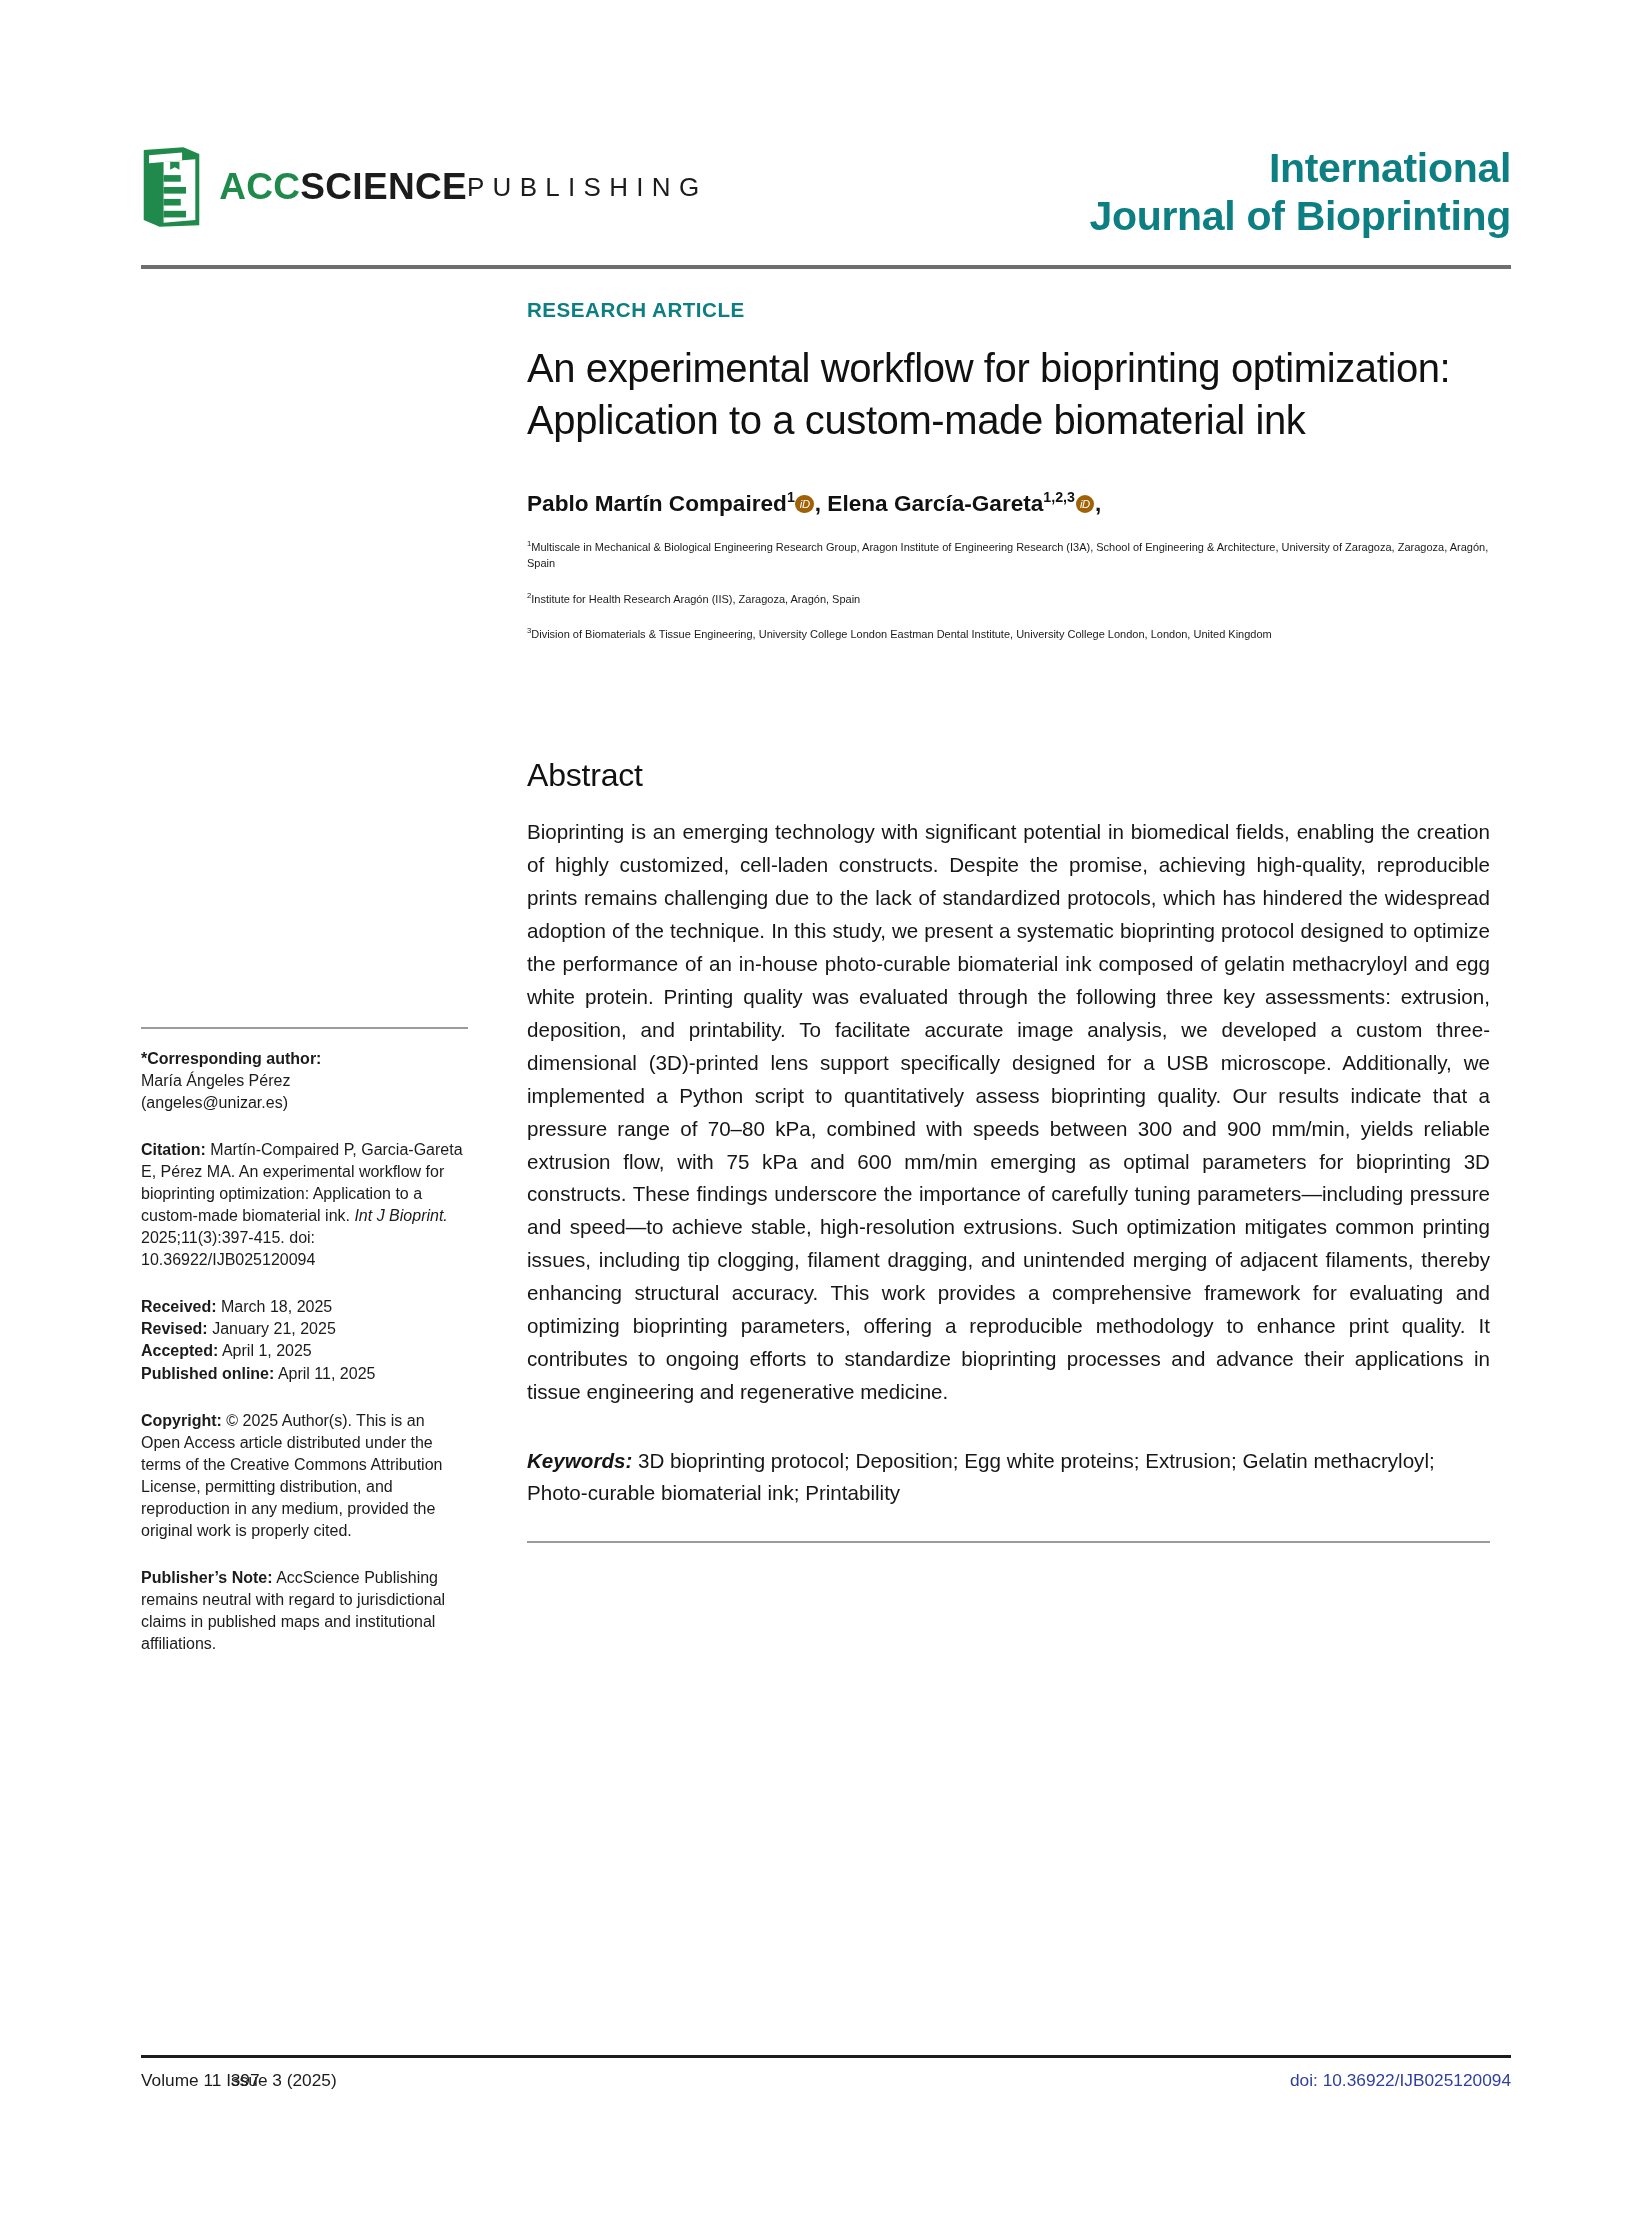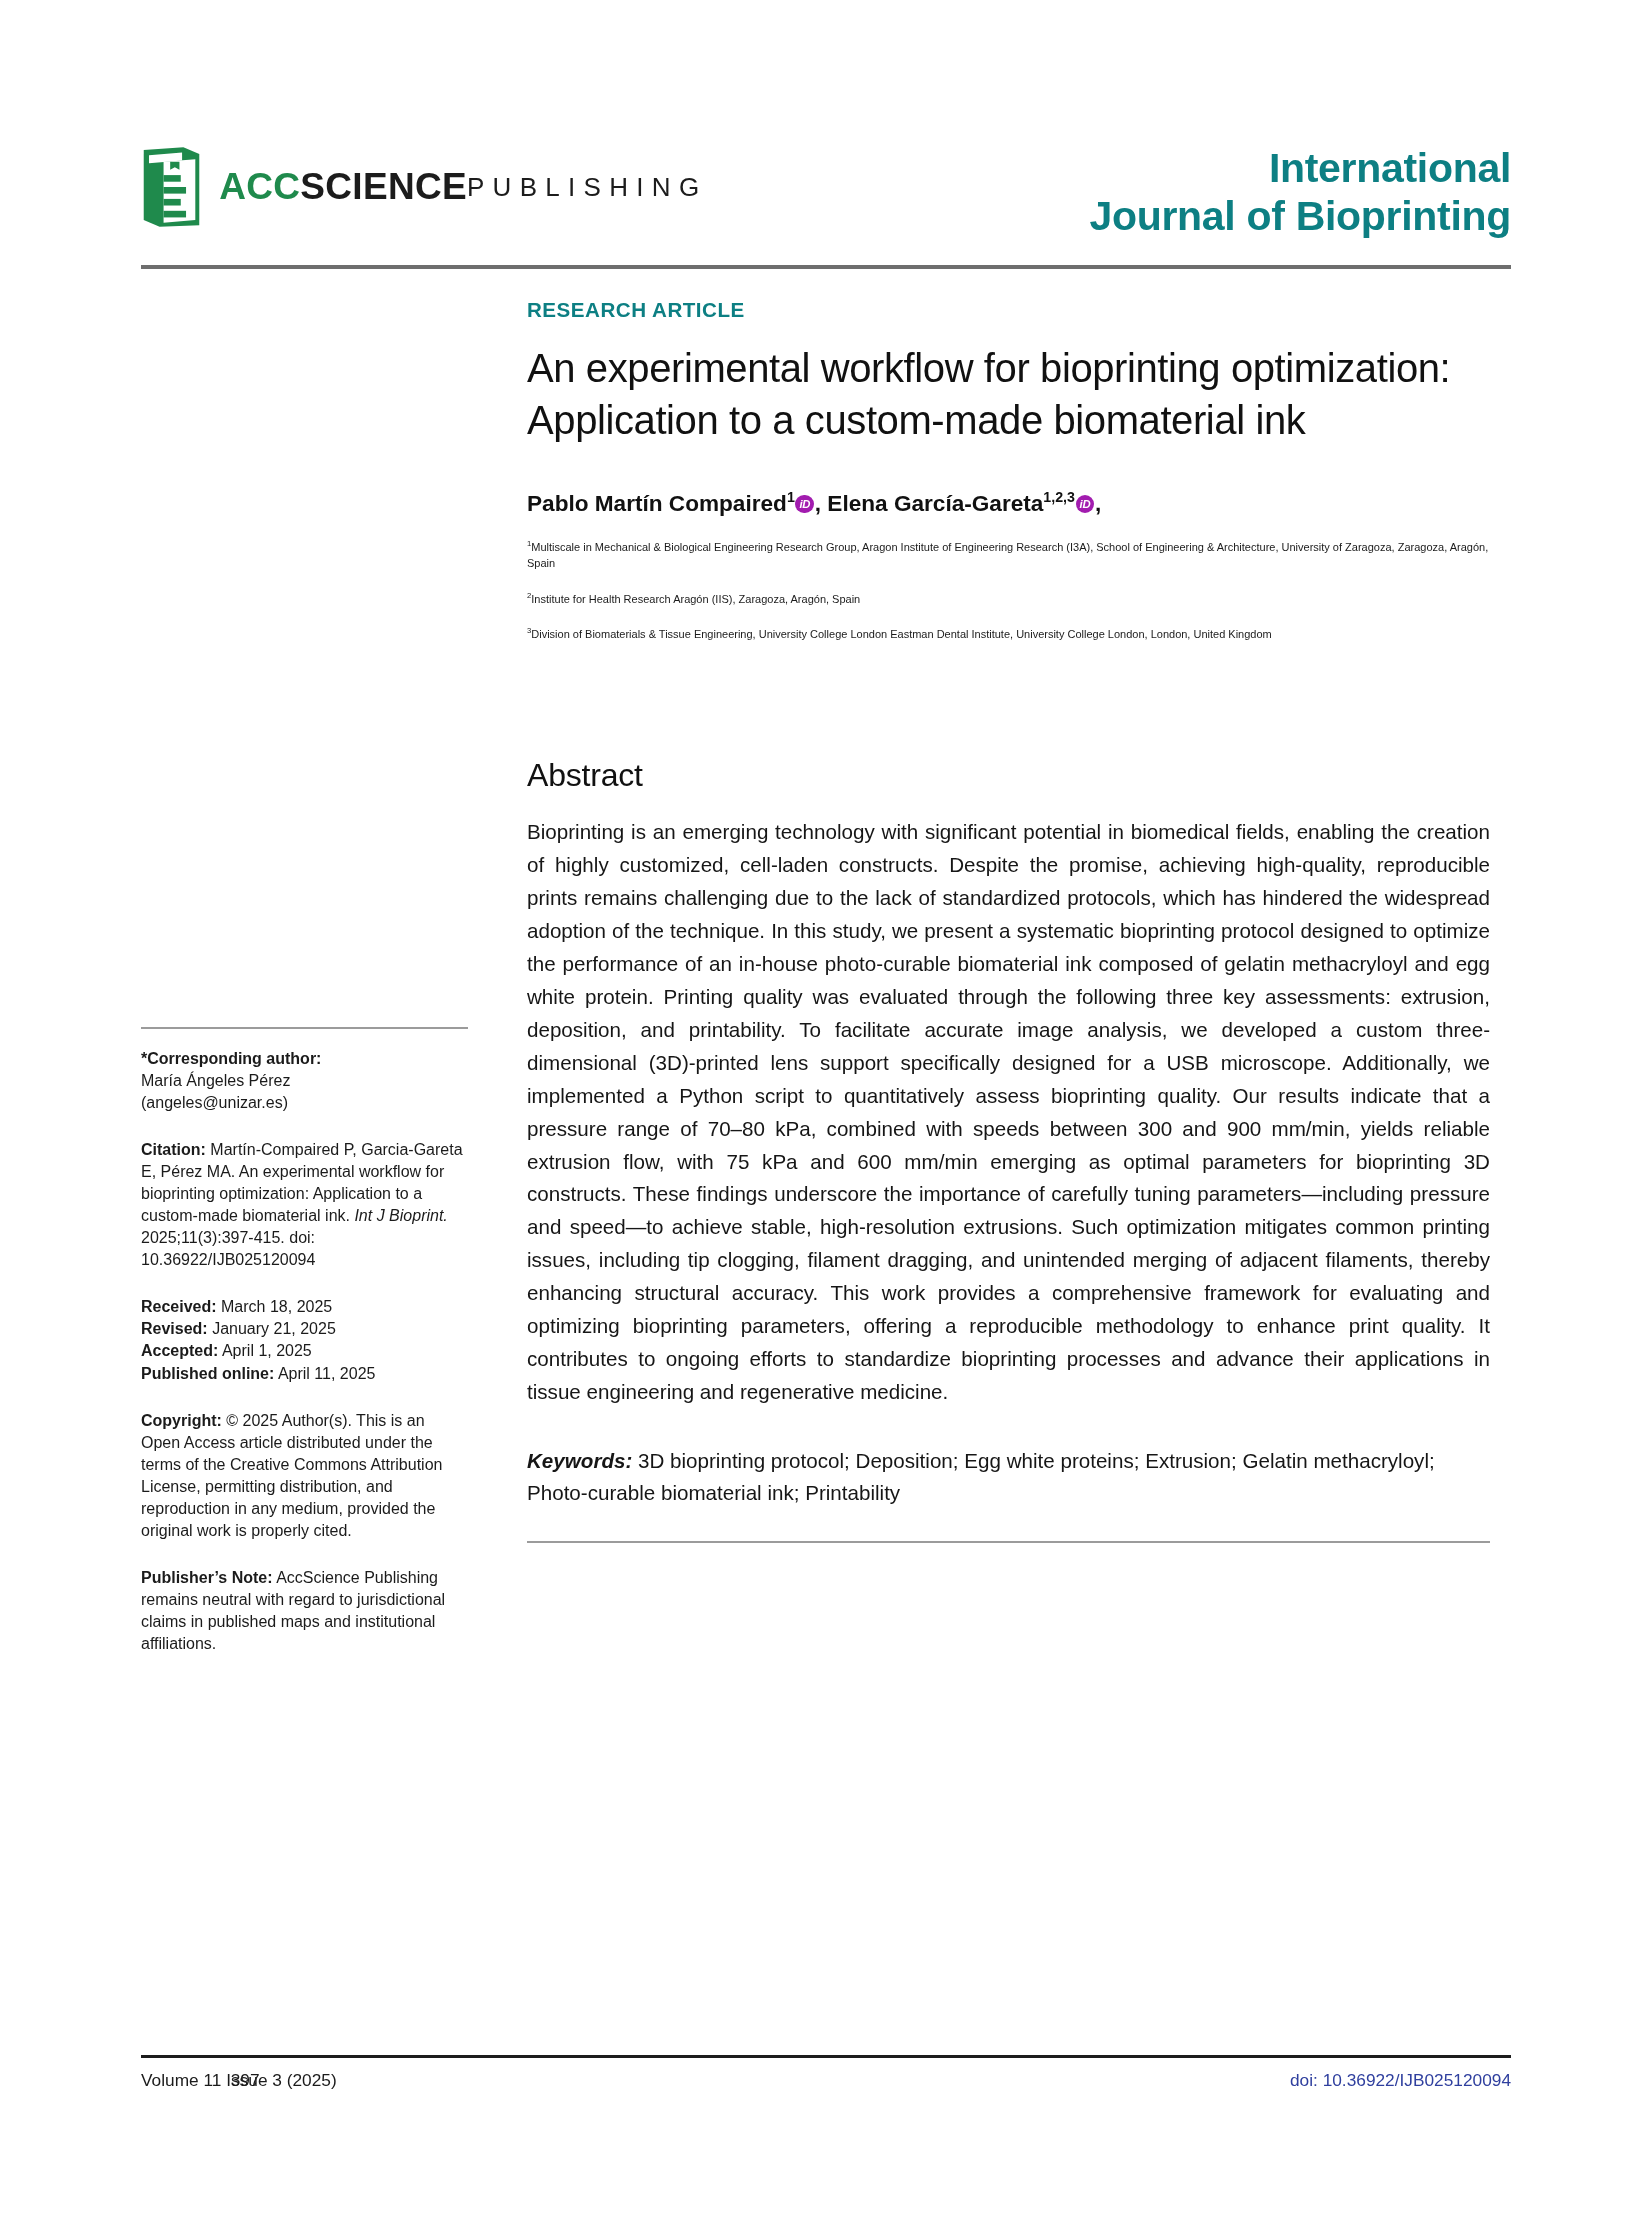--- a/index.html
+++ b/index.html
@@ -109,24 +109,24 @@
     font-size: 22.6px;
     font-weight: 700;
     line-height: 1.42;
     color: #111111;
   }
   .authors sup { font-size: 0.63em; font-weight: 700; }
   .orcid {
     display: inline-block;
     width: 18.6px; height: 18.6px;
     border-radius: 50%;
-    background: #a21caf;
+    background: #a16207;
     color: #ffffff;
     font-size: 11.3px;
-    font-weight: 700;
+    font-weight: 400;
     line-height: 18.6px;
     text-align: center;
     vertical-align: 2.7px;
     margin: 0 0.7px;
     font-style: italic;
     letter-spacing: -0.3px;
   }
   .affil {
     font-size: 11px;
     line-height: 1.46;

